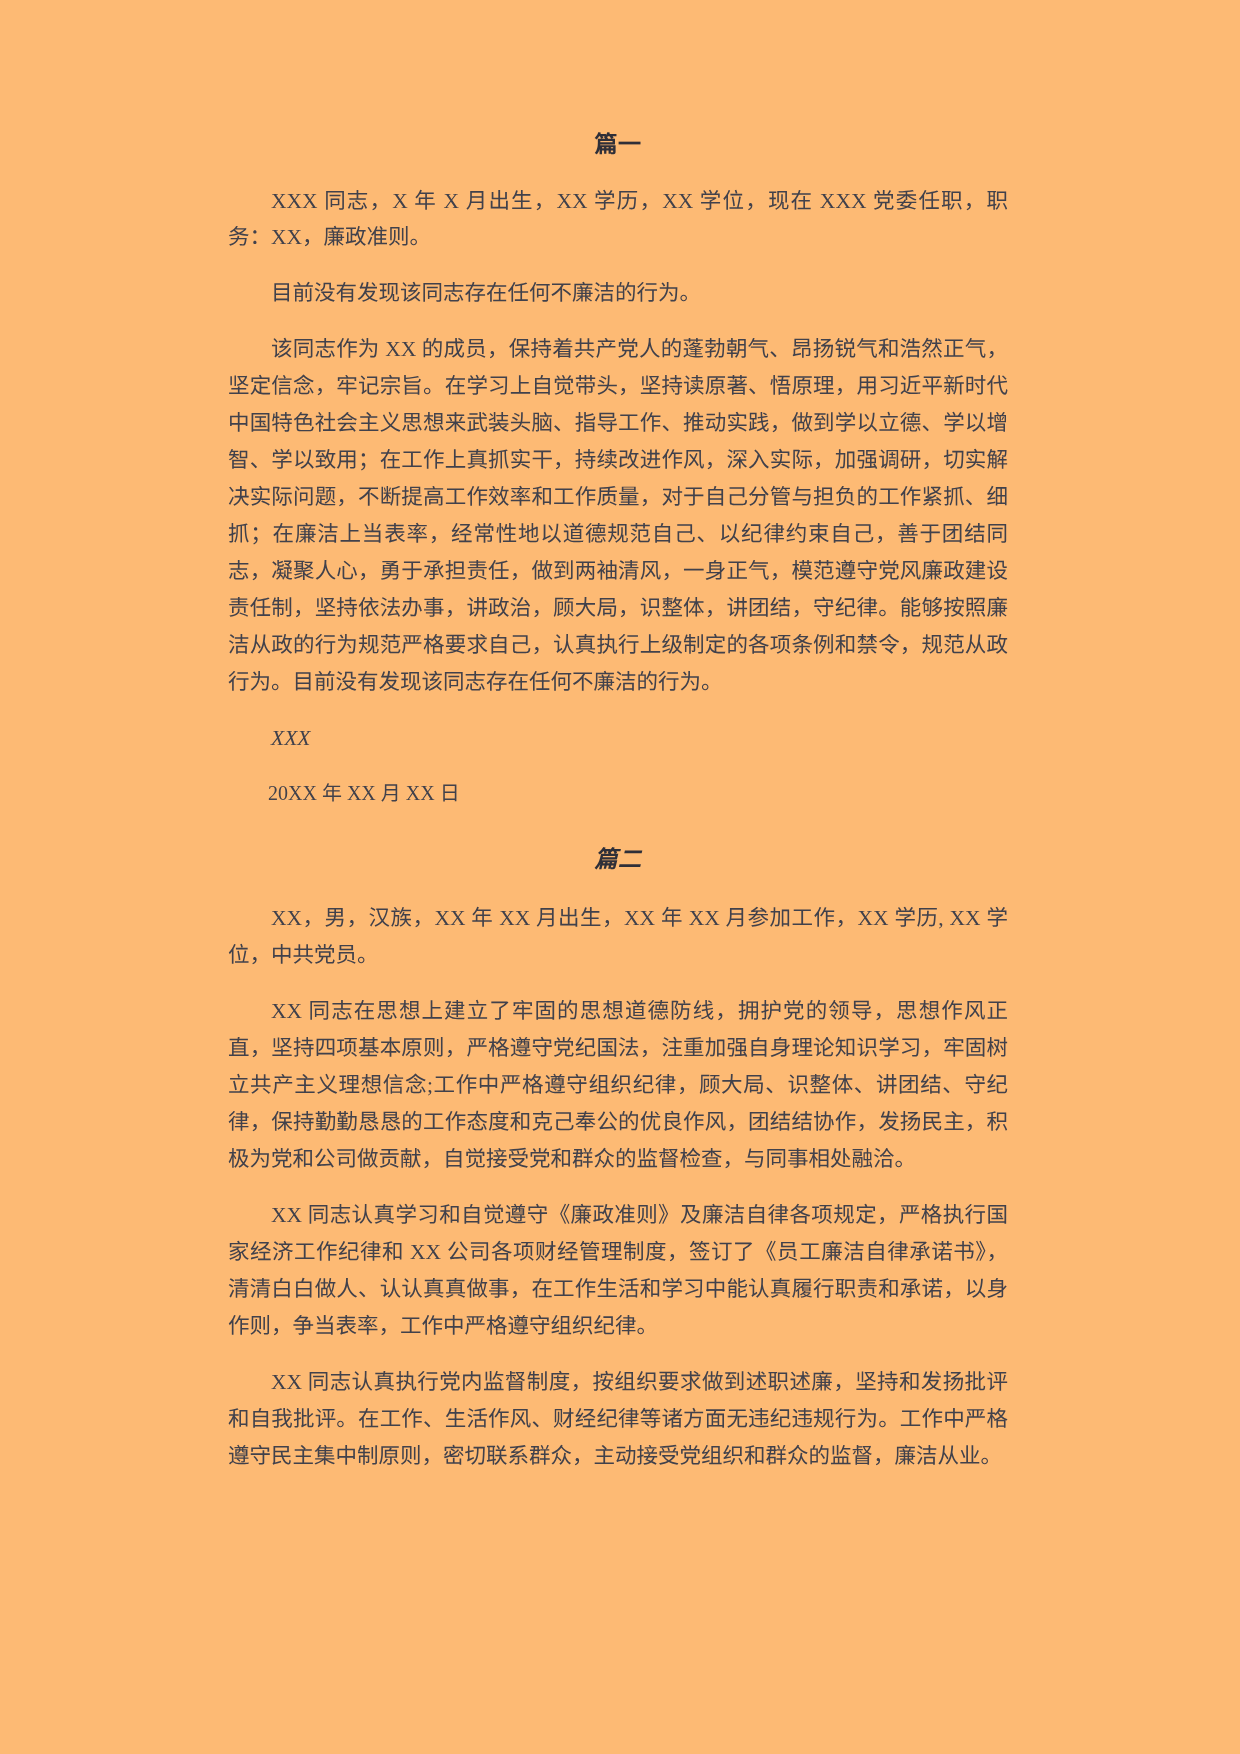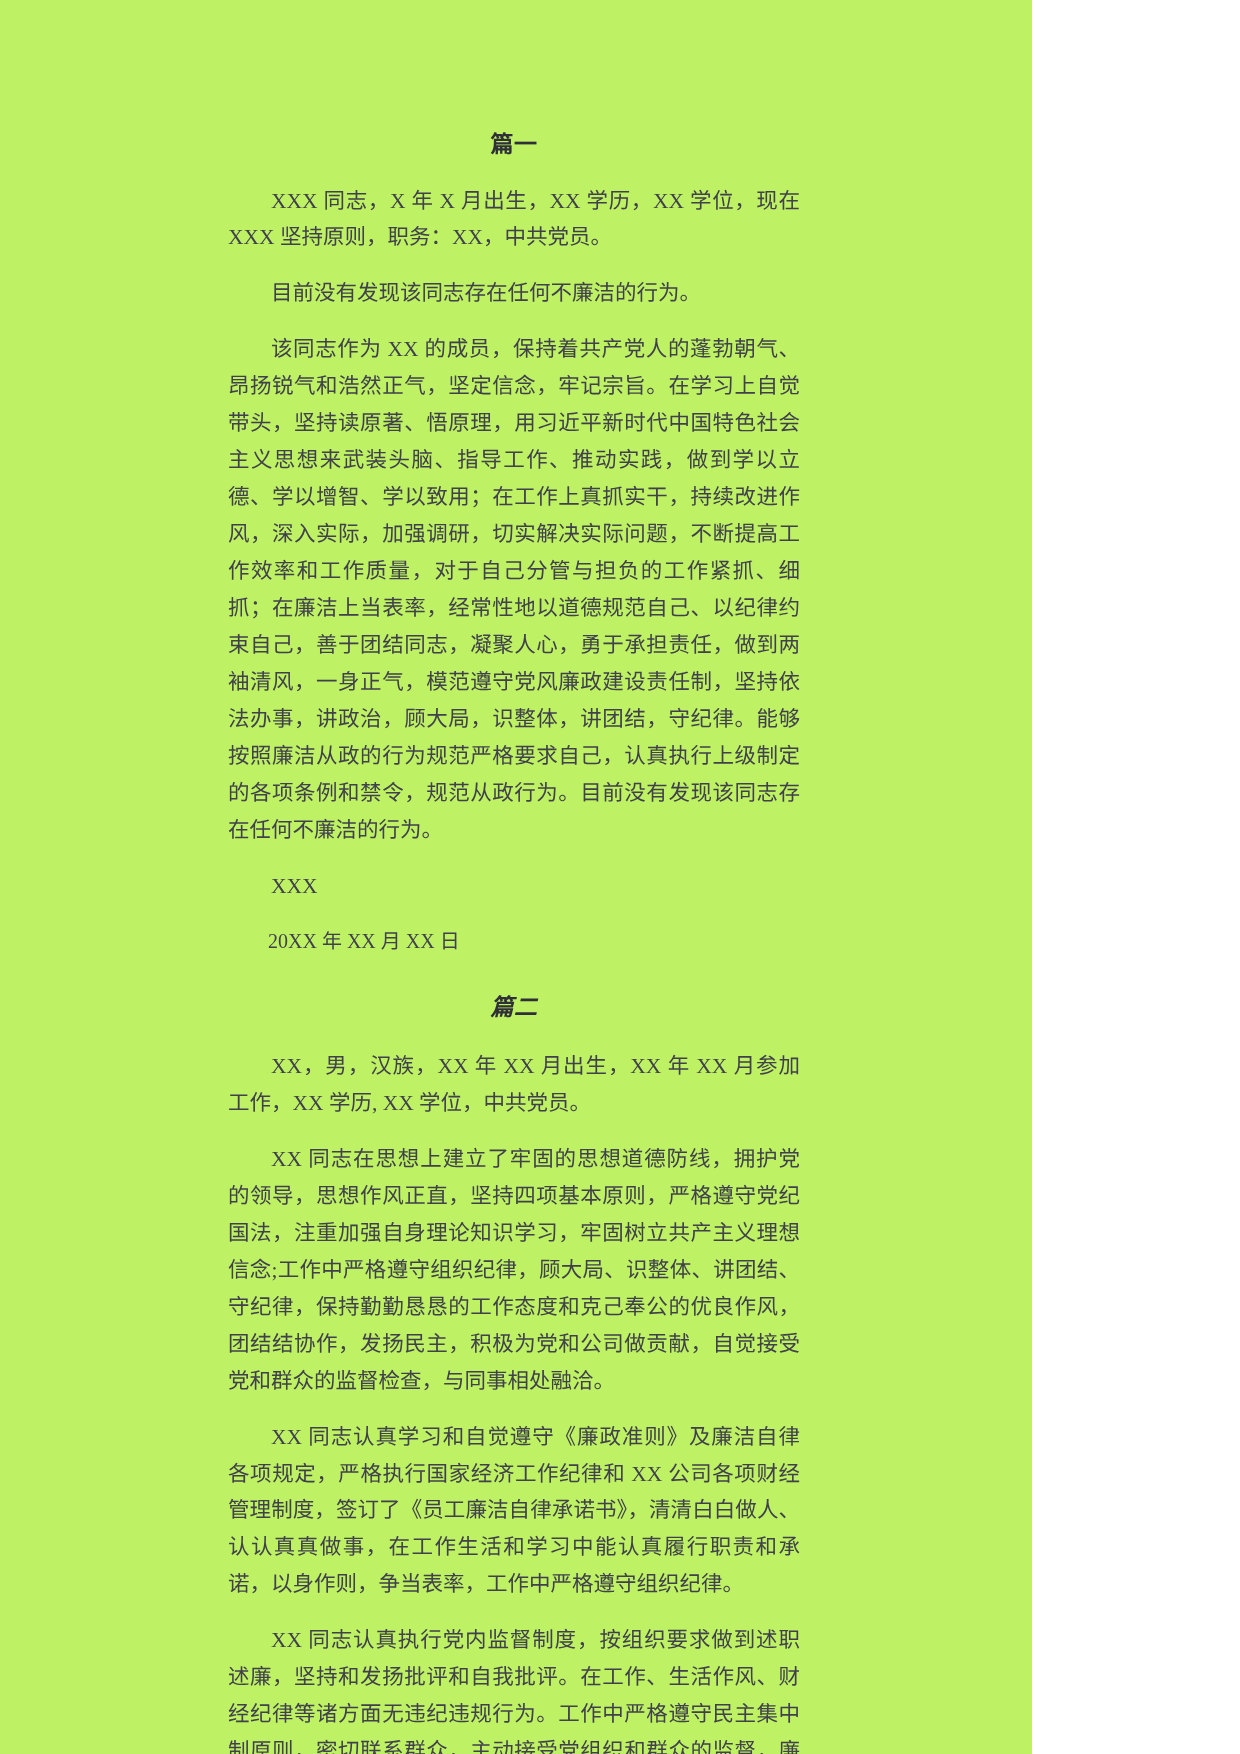--- a/index.html
+++ b/index.html
@@ -9,25 +9,25 @@
   }
   body {
     width: 1240px;
     height: 1754px;
     font-family: "Liberation Serif", "DejaVu Serif", serif;
     color: #3c3c46;
     -webkit-font-smoothing: antialiased;
   }
   .page {
     position: relative;
-    width: 1032px;
+    width: 1240px;
     height: 1754px;
     box-sizing: border-box;
     padding: 128px 232px 60px 228px;
-    background: #bef264;
+    background: #fdba74;
   }
   .doc-body {
     width: 100%;
   }
   .section-heading {
     text-align: center;
     font-weight: bold;
     font-size: 23px;
     letter-spacing: 0.5px;
     color: #2f2f38;
@@ -52,41 +52,42 @@
   p.para.short {
     text-align: left;
   }
   p.signature {
     margin: 12px 0 19px 0;
     font-size: 21.5px;
     line-height: 1.72;
     text-indent: 2em;
     text-align: left;
     color: #41414b;
+    font-style: italic;
   }
   p.date-line {
     margin: 0 0 10px 0;
     font-size: 20px;
     line-height: 1.72;
     text-indent: 2em;
     text-align: left;
     color: #41414b;
   }
   .sec-block { margin: 0; padding: 0; }
 </style>
 </head>
 <body>
 
 <div class="page">
   <div class="doc-body">
 
     <div class="sec-block">
       <h2 class="section-heading">篇一</h2>
 
-      <p class="para">XXX 同志，X 年 X 月出生，XX 学历，XX 学位，现在 XXX 坚持原则，职务：XX，中共党员。</p>
+      <p class="para">XXX 同志，X 年 X 月出生，XX 学历，XX 学位，现在 XXX 党委任职，职务：XX，廉政准则。</p>
 
       <p class="para short">目前没有发现该同志存在任何不廉洁的行为。</p>
 
       <p class="para">该同志作为 XX 的成员，保持着共产党人的蓬勃朝气、昂扬锐气和浩然正气，坚定信念，牢记宗旨。在学习上自觉带头，坚持读原著、悟原理，用习近平新时代中国特色社会主义思想来武装头脑、指导工作、推动实践，做到学以立德、学以增智、学以致用；在工作上真抓实干，持续改进作风，深入实际，加强调研，切实解决实际问题，不断提高工作效率和工作质量，对于自己分管与担负的工作紧抓、细抓；在廉洁上当表率，经常性地以道德规范自己、以纪律约束自己，善于团结同志，凝聚人心，勇于承担责任，做到两袖清风，一身正气，模范遵守党风廉政建设责任制，坚持依法办事，讲政治，顾大局，识整体，讲团结，守纪律。能够按照廉洁从政的行为规范严格要求自己，认真执行上级制定的各项条例和禁令，规范从政行为。目前没有发现该同志存在任何不廉洁的行为。</p>
 
       <p class="signature">XXX</p>
 
       <p class="date-line">20XX 年 XX 月 XX 日</p>
     </div>
 

